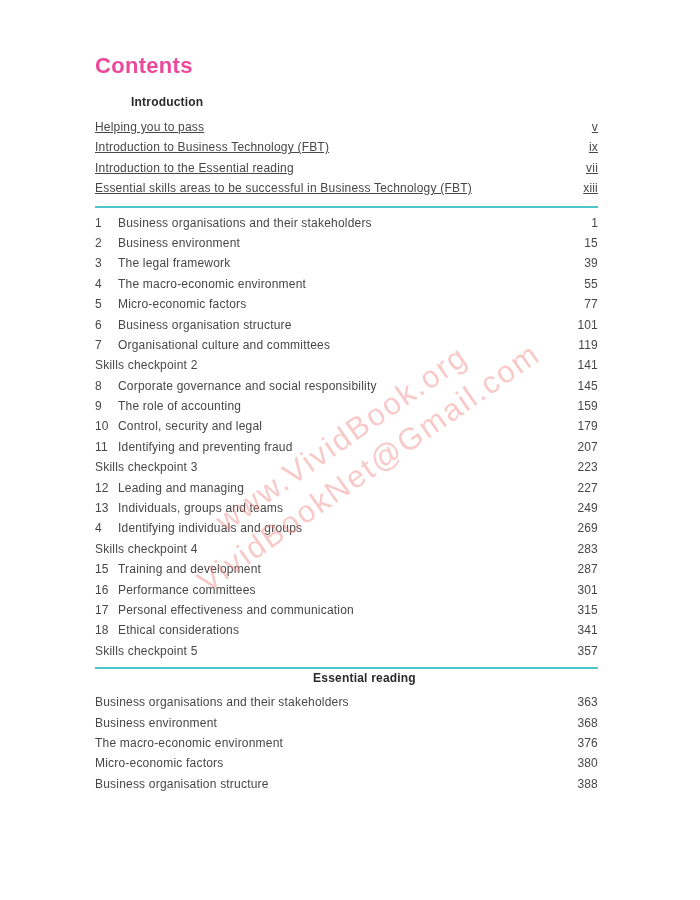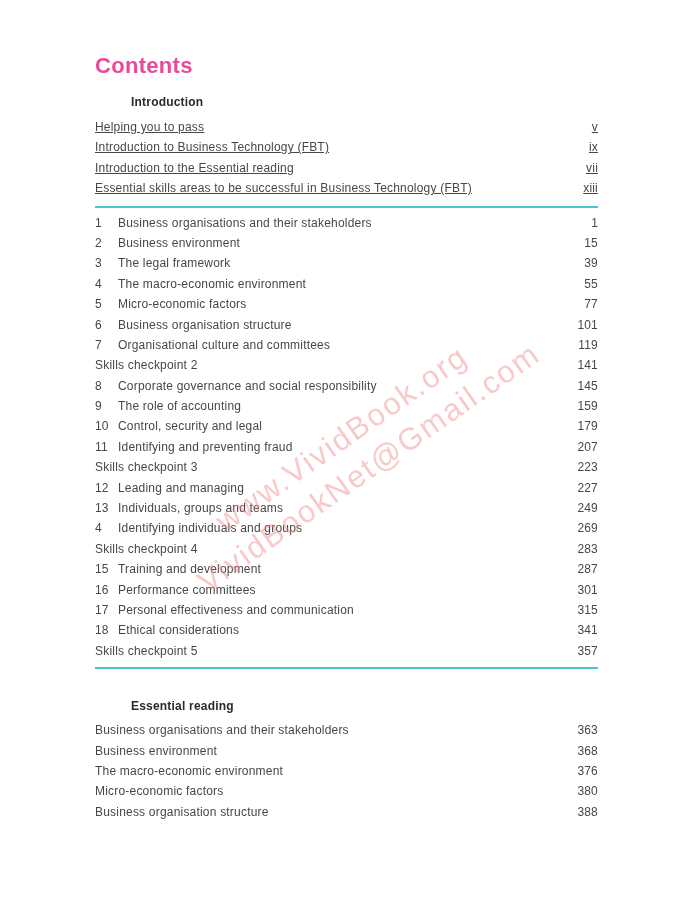--- a/index.html
+++ b/index.html
@@ -25,21 +25,21 @@
     font-size:12px;letter-spacing:.2px;color:#474747;
   }
   .row .num{width:23px;flex:none;}
   .row .num:empty{width:0;}
   .row .label{flex:1;white-space:nowrap;overflow:hidden;}
   .row .page{flex:none;text-align:right;padding-left:8px;}
   .divider{height:2px;width:503px;border:0;margin:0;}
   .divider-1{margin-top:7px;}
   .chapters-list{margin-top:5px;}
   .divider-2{margin-top:6px;}
-  .essential-heading{margin-top:30px;}
+  .essential-heading{margin-top:2px;text-align:center;}
   .essential-list{margin-top:7px;}
   .watermark{
     position:absolute;white-space:nowrap;font-size:31px;font-weight:400;
     letter-spacing:2px;transform:translate(-50%,-50%) rotate(-35deg);
     pointer-events:none;opacity:.45;
   }
   .wm-1{left:342px;top:439px;}
   .wm-2{left:369px;top:468px;}
 </style>
 </head>

